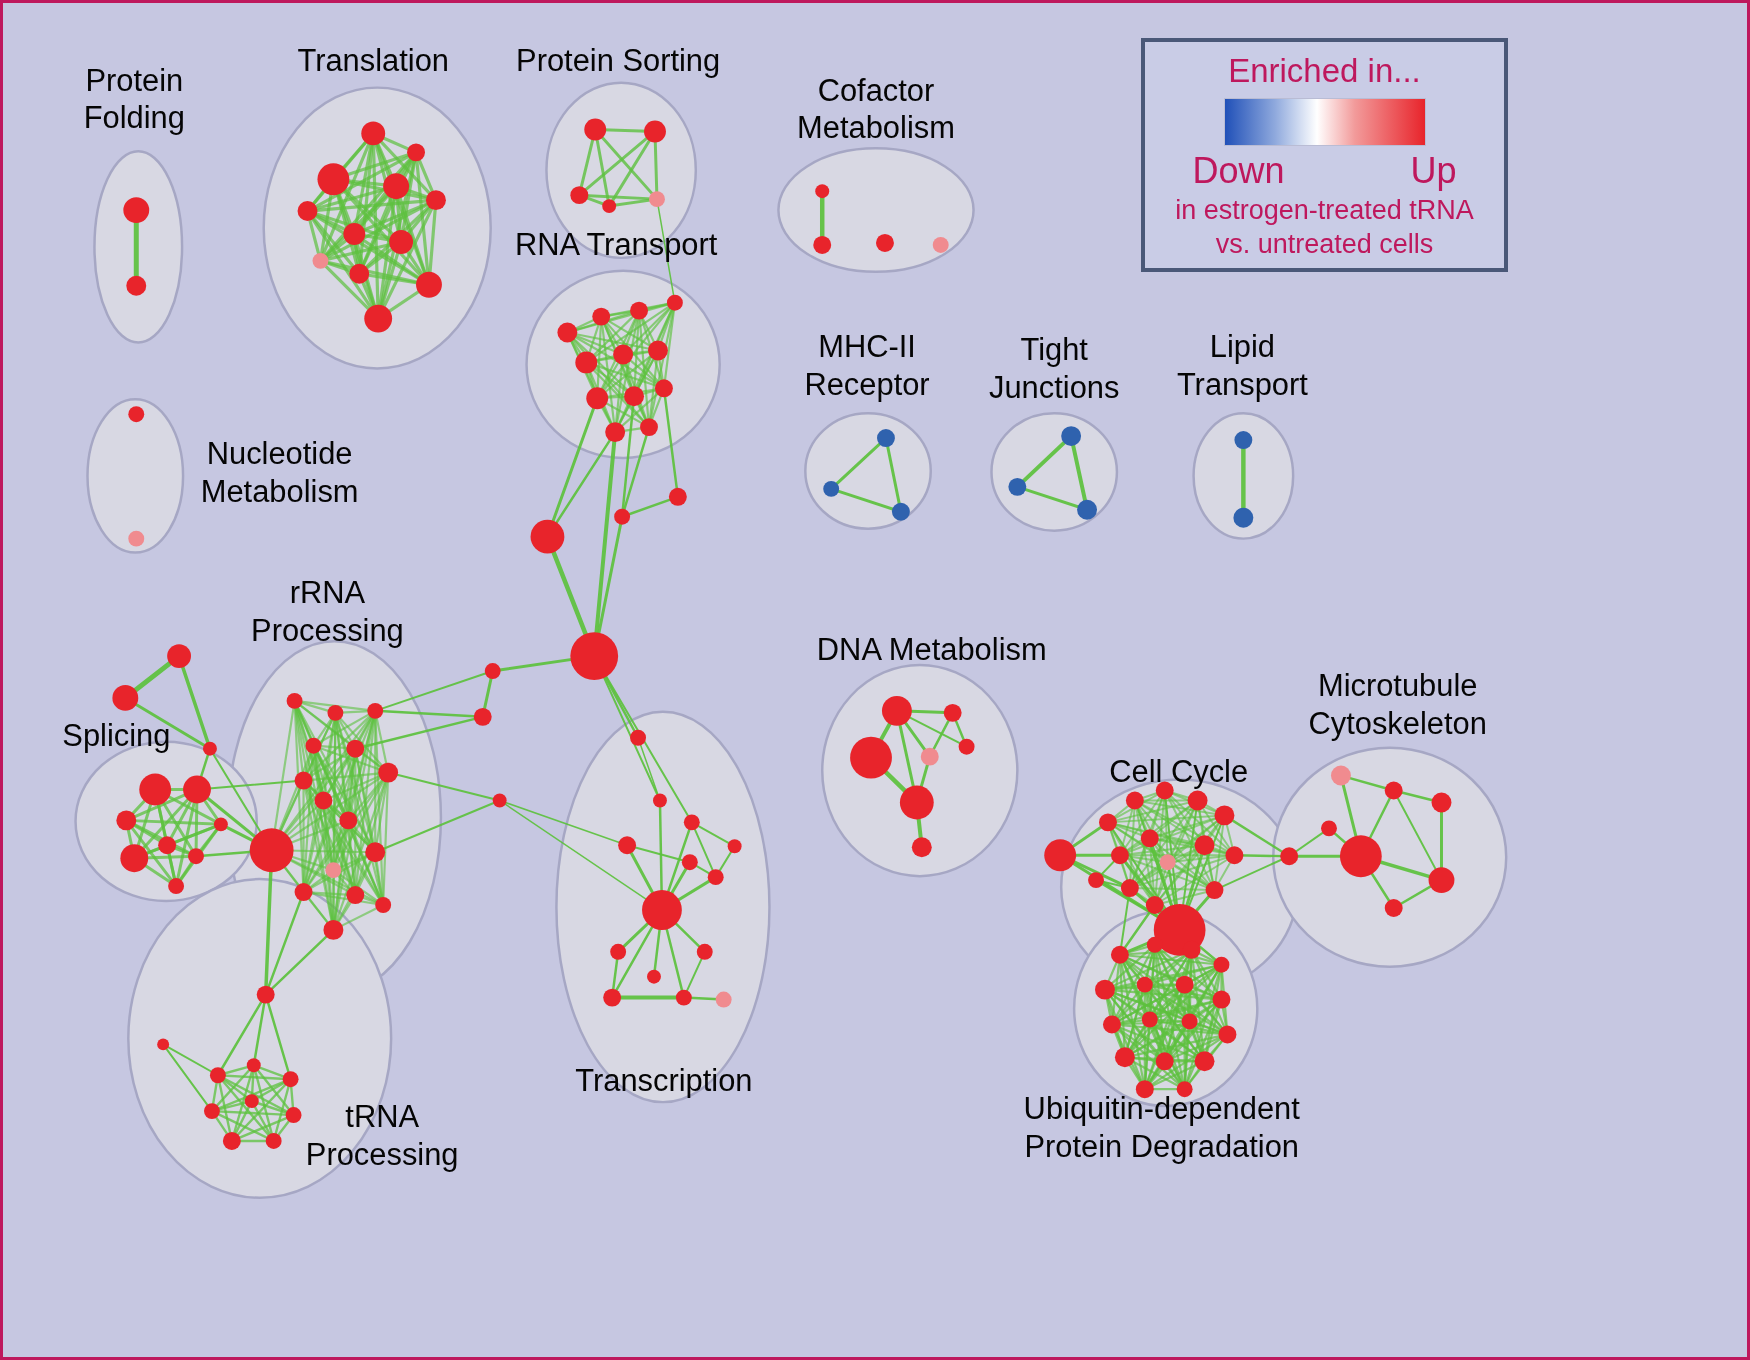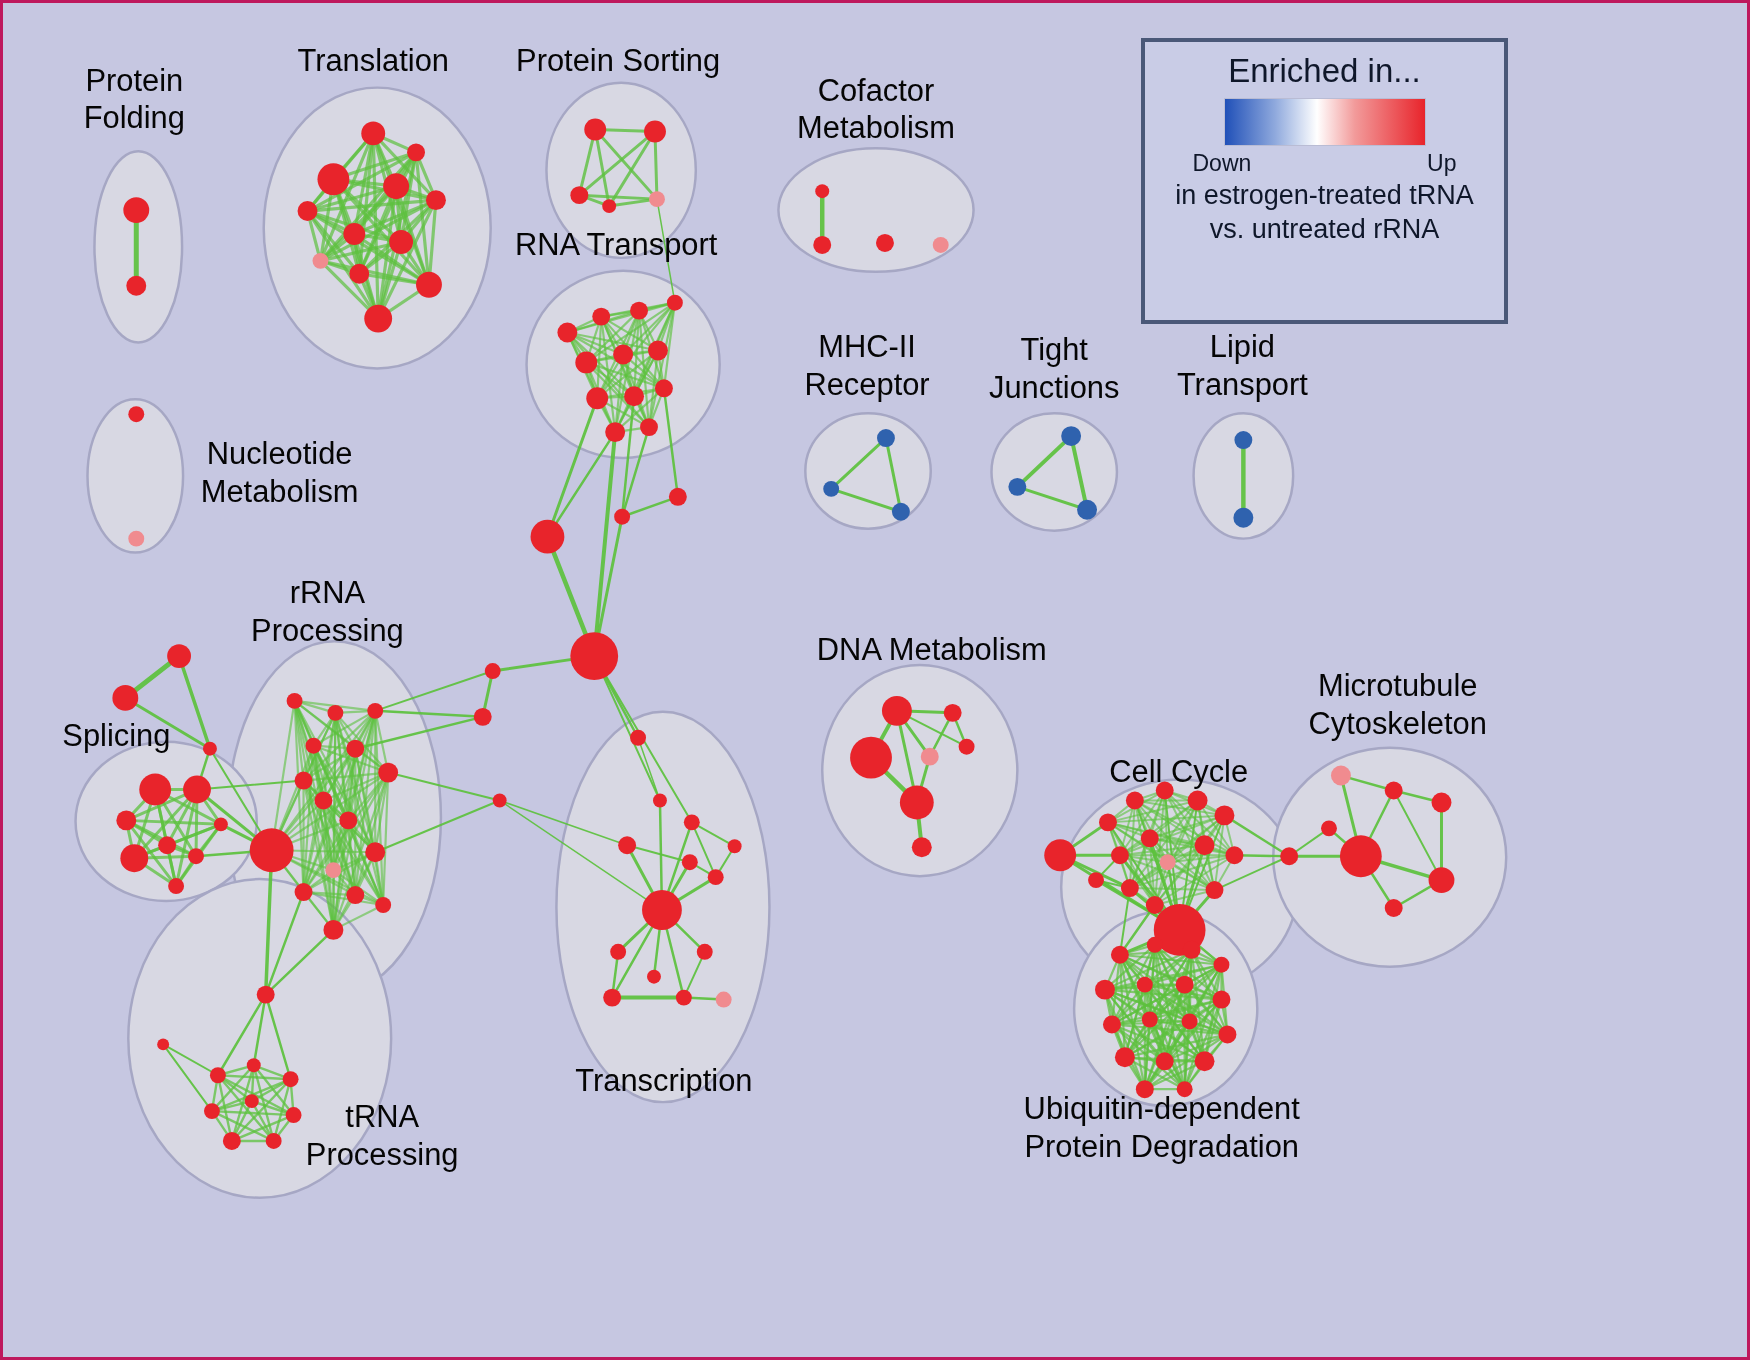--- a/index.html
+++ b/index.html
@@ -4,27 +4,27 @@
 <style>
   html,body{margin:0;padding:0;background:#9b9cb8;}
   .stage{
     position:relative;width:1750px;height:1360px;box-sizing:border-box;
     background:#c6c7e1;border:3px solid #be185d;overflow:hidden;
     font-family:"Liberation Sans",sans-serif;
   }
   .stage svg{position:absolute;left:0;top:0;width:100%;height:100%;}
   .cluster-label{font-size:31px;fill:#050505;}
   .legend{
-    position:absolute;left:1138px;top:35px;width:367px;height:286px;
+    position:absolute;left:1138px;top:35px;width:367px;height:234px;
     box-sizing:border-box;border:4px solid #4a5878;background:#c9cce6;
-    display:flex;flex-direction:column;align-items:center;color:#0f172a;
+    display:flex;flex-direction:column;align-items:center;color:#be185d;
   }
   .legend-title{font-size:33px;margin-top:10px;}
   .legend-bar{width:200px;height:46px;margin-top:8px;border:1px solid #b9bcd4;}
-  .legend-downup{width:264px;display:flex;justify-content:space-between;font-size:23px;margin-top:4px;}
+  .legend-downup{width:264px;display:flex;justify-content:space-between;font-size:36px;margin-top:4px;}
   .legend-caption{font-size:27px;margin-top:3px;}
 </style>
 </head>
 <body>
 
 <div class="stage">
   <svg id="network" viewBox="0 0 1750 1360">
       <g>
         <ellipse cx="135" cy="245" rx="44" ry="96" fill="#d8d8e3" stroke="#a6a7c4" stroke-width="2.5"></ellipse>
         <ellipse cx="375" cy="226" rx="114" ry="141" fill="#d8d8e3" stroke="#a6a7c4" stroke-width="2.5"></ellipse>
@@ -871,15 +871,15 @@
     </svg>
 
   <div class="legend">
     <div class="legend-title">Enriched in...</div>
     <div class="legend-bar" style="background: linear-gradient(to right, rgb(32, 80, 184) 0%, rgb(143, 169, 221) 25%, rgb(255, 255, 255) 46%, rgb(242, 154, 154) 65%, rgb(232, 36, 43) 100%);"></div>
     <div class="legend-downup">
       <span>Down</span>
       <span>Up</span>
     </div>
     <div class="legend-caption">in estrogen-treated tRNA</div>
-    <div class="legend-caption">vs. untreated rRNA</div>
+    <div class="legend-caption">vs. untreated cells</div>
   </div>
 </div>
 
 </body></html>

